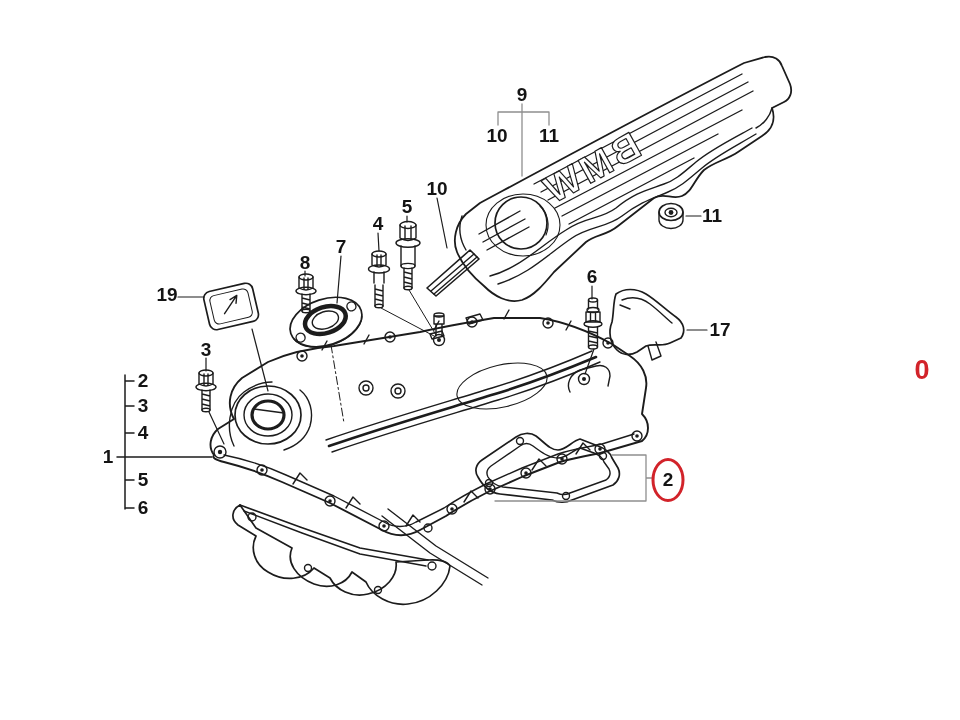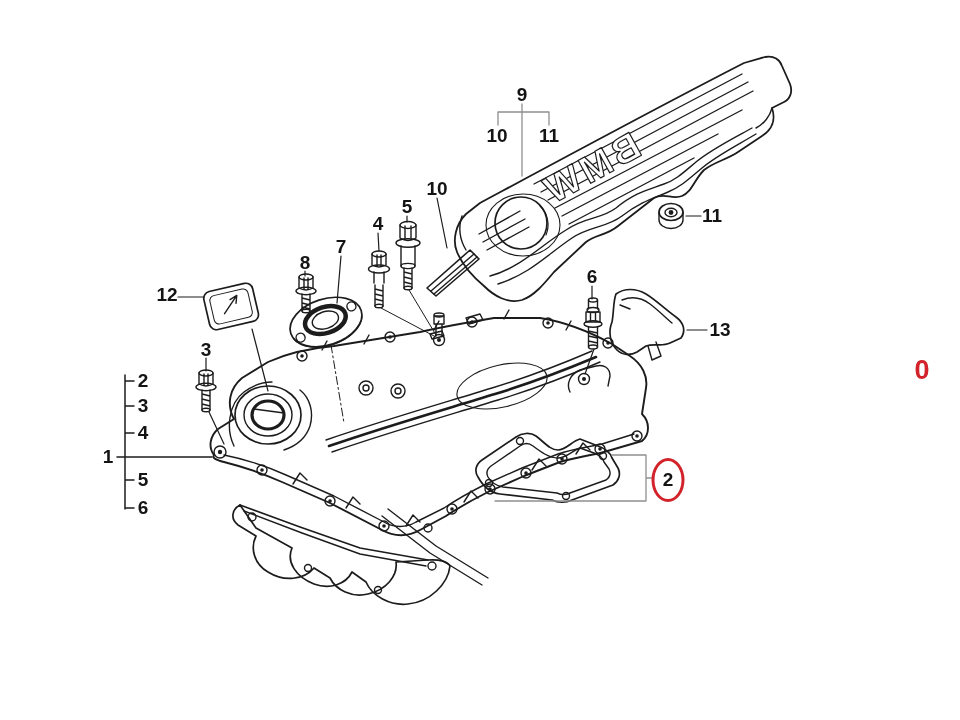--- a/index.html
+++ b/index.html
@@ -235,25 +235,25 @@
 
 <div id="callout-layer">
       <div class="callout" style="left: 522px; top: 95px;">9</div>
       <div class="callout" style="left: 497px; top: 136px;">10</div>
       <div class="callout" style="left: 549px; top: 136px;">11</div>
       <div class="callout" style="left: 437px; top: 189px;">10</div>
       <div class="callout" style="left: 407px; top: 207px;">5</div>
       <div class="callout" style="left: 378px; top: 224px;">4</div>
       <div class="callout" style="left: 341px; top: 247px;">7</div>
       <div class="callout" style="left: 305px; top: 263px;">8</div>
-      <div class="callout" style="left: 167px; top: 295px;">12</div>
+      <div class="callout" style="left: 167px; top: 295px;">19</div>
       <div class="callout" style="left: 206px; top: 350px;">3</div>
       <div class="callout" style="left: 592px; top: 277px;">6</div>
       <div class="callout" style="left: 712px; top: 216px;">11</div>
-      <div class="callout" style="left: 720px; top: 330px;">13</div>
+      <div class="callout" style="left: 720px; top: 330px;">17</div>
       <div class="callout" style="left: 108px; top: 457px;">1</div>
       <div class="callout" style="left: 143px; top: 381px;">2</div>
       <div class="callout" style="left: 143px; top: 406px;">3</div>
       <div class="callout" style="left: 143px; top: 433px;">4</div>
       <div class="callout" style="left: 143px; top: 480px;">5</div>
       <div class="callout" style="left: 143px; top: 508px;">6</div>
       <div class="callout circled" style="left: 668px; top: 480px;">2</div>
     </div>
 
 <div class="stray-mark" style="left:922px;top:370px;">0</div>

